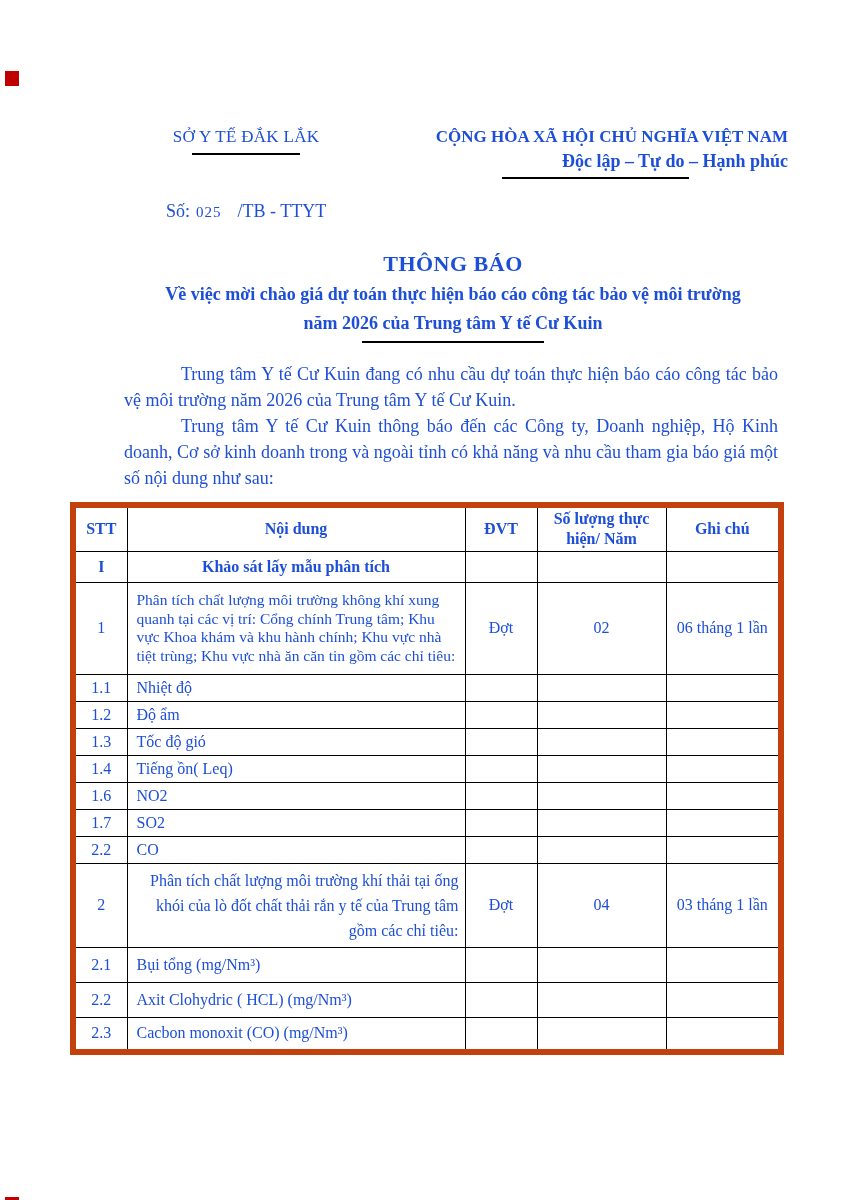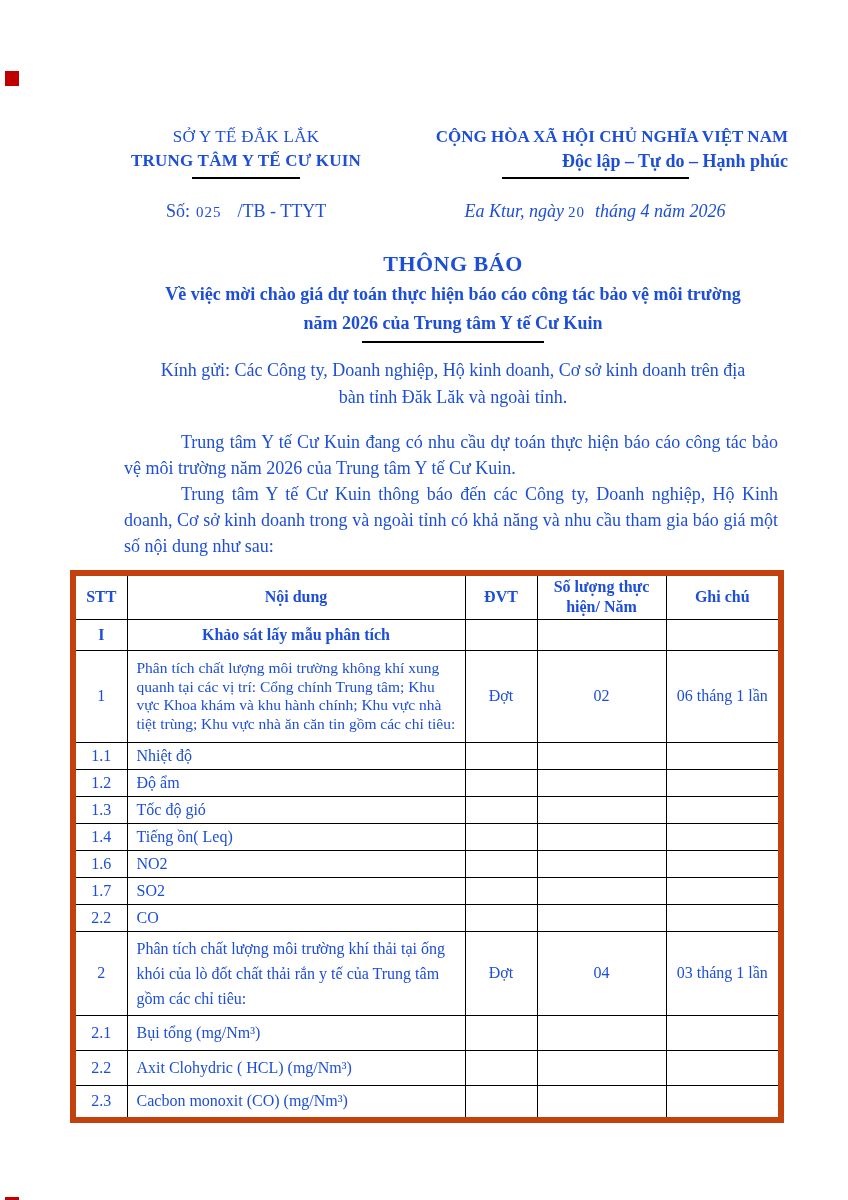--- a/index.html
+++ b/index.html
@@ -120,21 +120,21 @@
   .row-section td { height: 31px; font-weight: bold; }
   .row-item1 td { height: 92px; }
   .row-item1 .cell-content {
     text-align: left;
     font-size: 15.5px;
     line-height: 18.5px;
     padding: 4px 6px 4px 9px;
   }
   .row-item2 td { height: 77px; }
   .row-item2 .cell-content {
-    text-align: left;
+    text-align: right;
     font-size: 16px;
     line-height: 25px;
     padding: 4px 6px 4px 9px;
   }
   .row-sub td { height: 27px; }
   .row-sub2 td { height: 35px; text-align: center; }
   .row-sub .cell-content, .row-sub2 .cell-content {
     text-align: left;
     padding-left: 9px;
   }
@@ -143,50 +143,42 @@
 <body>
 
 <div class="page">
 
   <div class="page-mark mark-top" style="background: rgb(192, 0, 0);"></div>
   <div class="page-mark mark-bottom" style="background: rgb(192, 0, 0);"></div>
 
   <div class="header">
     <div class="header-left">
       <div class="issuer1">SỞ Y TẾ ĐẮK LẮK</div>
-      <div class="issuer2">TRUNG TÂM Y TẾ CƯ KUIN</div>
       <div class="rule rule-left"></div>
     </div>
     <div class="header-right">
       <div class="national1">CỘNG HÒA XÃ HỘI CHỦ NGHĨA VIỆT NAM</div>
       <div class="national2">Độc lập – Tự do – Hạnh phúc</div>
       <div class="rule rule-right"></div>
     </div>
   </div>
 
   <div class="meta-row">
     <div class="doc-no">
       <span>Số:</span><span class="typed">025</span><span>/TB - TTYT</span>
     </div>
-    <div class="dateline">
-      <span>Ea Ktur, ngày</span><span class="typed">20</span><span>tháng 4 năm 2026</span>
-    </div>
   </div>
 
   <div class="center-block">
     <div class="doc-title">THÔNG BÁO</div>
     <div class="doc-subtitle">Về việc mời chào giá dự toán thực hiện báo cáo công tác bảo vệ môi trường</div>
     <div class="doc-subtitle">năm 2026 của Trung tâm Y tế Cư Kuin</div>
     <div class="rule-title"></div>
   </div>
 
-  <div class="salutation">
-    <div>Kính gửi: Các Công ty, Doanh nghiệp, Hộ kinh doanh, Cơ sở kinh doanh trên địa</div>
-    <div>bàn tỉnh Đăk Lăk và ngoài tỉnh.</div>
-  </div>
 
   <div class="body-text">
     <p>Trung tâm Y tế Cư Kuin đang có nhu cầu dự toán thực hiện báo cáo công tác bảo vệ môi trường năm 2026 của Trung tâm Y tế Cư Kuin.</p>
     <p>Trung tâm Y tế Cư Kuin thông báo đến các Công ty, Doanh nghiệp, Hộ Kinh doanh, Cơ sở kinh doanh trong và ngoài tỉnh có khả năng và nhu cầu tham gia báo giá một số nội dung như sau:</p>
   </div>
 
   <table class="doc-table">
     <colgroup>
       <col style="width:54px">
       <col style="width:338px">

